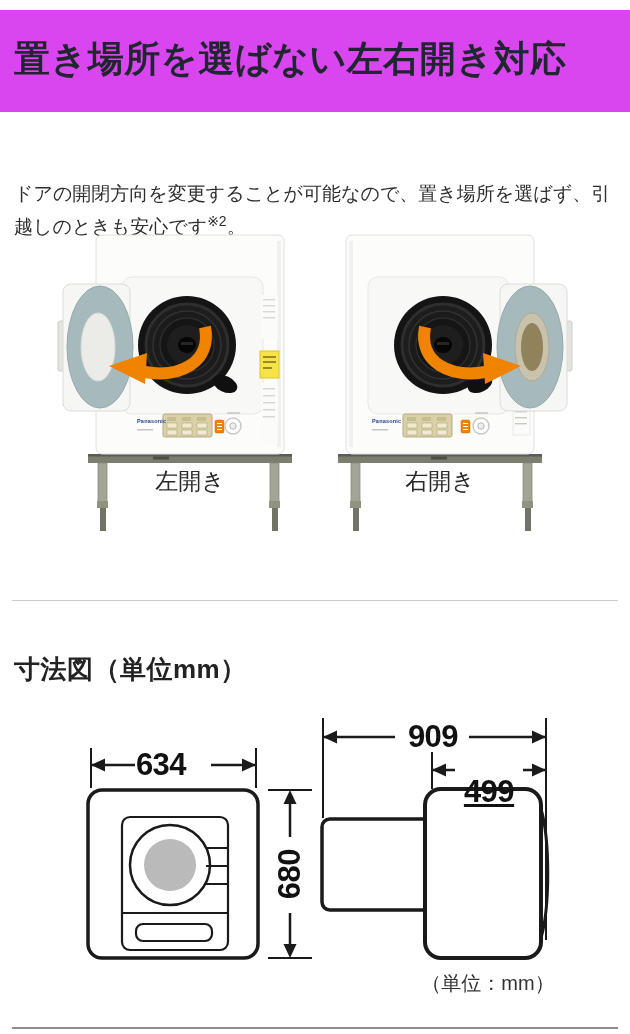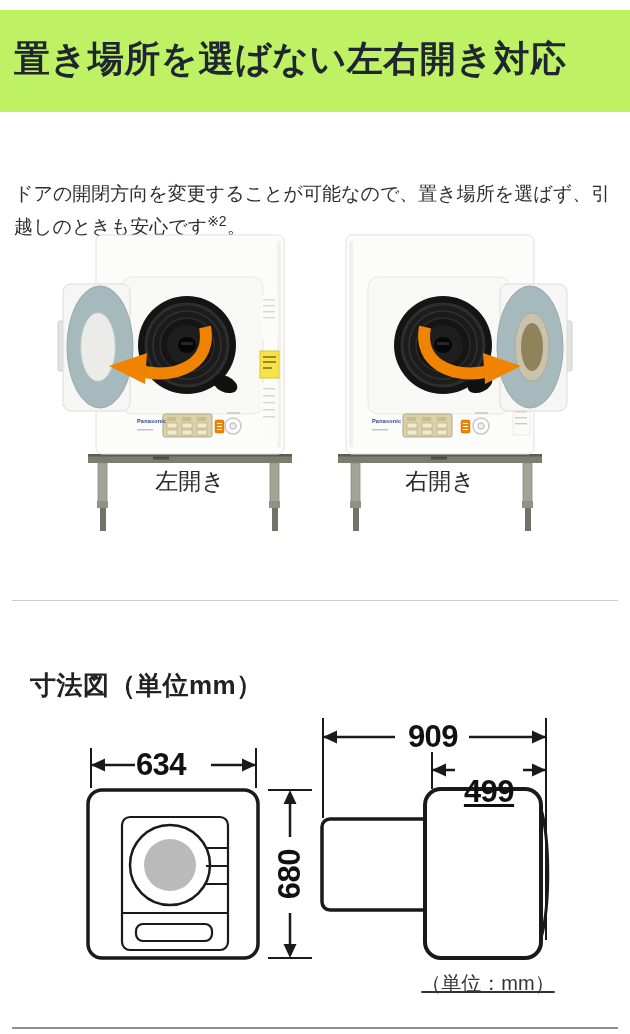--- a/index.html
+++ b/index.html
@@ -1,28 +1,28 @@
 <!DOCTYPE html>
 <html><head>
 <meta charset="utf-8">
 <style>
   html,body{margin:0;padding:0;background:#fff;}
   body{font-family:"Liberation Sans","DejaVu Sans",sans-serif;color:#333;}
   .page{position:relative;width:630px;height:1034px;background:#fff;overflow:hidden;}
   .abs{position:absolute;}
-  .band{left:0;top:10px;width:630px;height:102px;background:#bef264;}
+  .band{left:0;top:10px;width:630px;height:102px;background:#d946ef;}
   .band h1{margin:0;padding:26px 0 0 14px;font-size:36px;line-height:1.3;font-weight:600;color:#20262f;letter-spacing:.5px;}
   .intro{left:14px;top:158px;width:598px;font-size:19px;line-height:33px;color:#2e2e2e;}
   .sup{font-size:14px;position:relative;top:-7px;}
   .caption{font-size:23px;color:#2a2a2a;text-align:center;}
   .divider{left:12px;width:606px;height:1px;background:#ccc;}
   .section-title{left:14px;top:652px;font-size:26px;font-weight:600;color:#222;letter-spacing:.5px;}
   .dim-num{font-size:31px;font-weight:700;color:#111;text-align:center;letter-spacing:-.5px;line-height:34px;}
   .dim-cap{font-size:21px;color:#333;text-align:center;}
-  .unit-cap{font-size:20px;color:#333;text-align:center;text-decoration:underline;}
+  .unit-cap{font-size:20px;color:#333;text-align:center;}
   .rot{transform:rotate(-90deg);transform-origin:50% 50%;}
   .brand{font-size:5.5px;font-weight:700;color:#27408f;letter-spacing:.2px;}
   .bottom-rule{left:12px;top:1027px;width:606px;height:2px;background:#8e8e8e;}
   svg{display:block;}
 </style>
 </head>
 <body>
 
 <div class="page">
 
@@ -189,21 +189,21 @@
       </g>
     </svg>
     <span class="abs brand" style="left:37px;top:185px;">Panasonic</span>
   </div>
 
   <div class="abs caption" style="left:380px;top:466px;width:120px;">右開き</div>
   <div class="abs caption" style="left:130px;top:466px;width:120px;">左開き</div>
 
   <div class="abs divider" style="top:600px;"></div>
 
-  <h2 class="abs section-title" style="margin:16px;">寸法図（単位mm）</h2>
+  <h2 class="abs section-title" style="margin:0;">寸法図（単位mm）</h2>
 
   <div class="abs" style="left:60px;top:685px;width:520px;height:315px;">
     <svg width="520" height="315" viewBox="0 0 520 315">
       <g stroke="#1a1a1a" fill="none">
 
         <path d="M31,63 V103 M196,63 V103" stroke-width="2"></path>
         <path d="M31,80 H75 M151,80 H196" stroke-width="2.5"></path>
         <polygon points="31,80 45,73.5 45,86.5" fill="#1a1a1a" stroke="none"></polygon>
         <polygon points="196,80 182,73.5 182,86.5" fill="#1a1a1a" stroke="none"></polygon>
 

